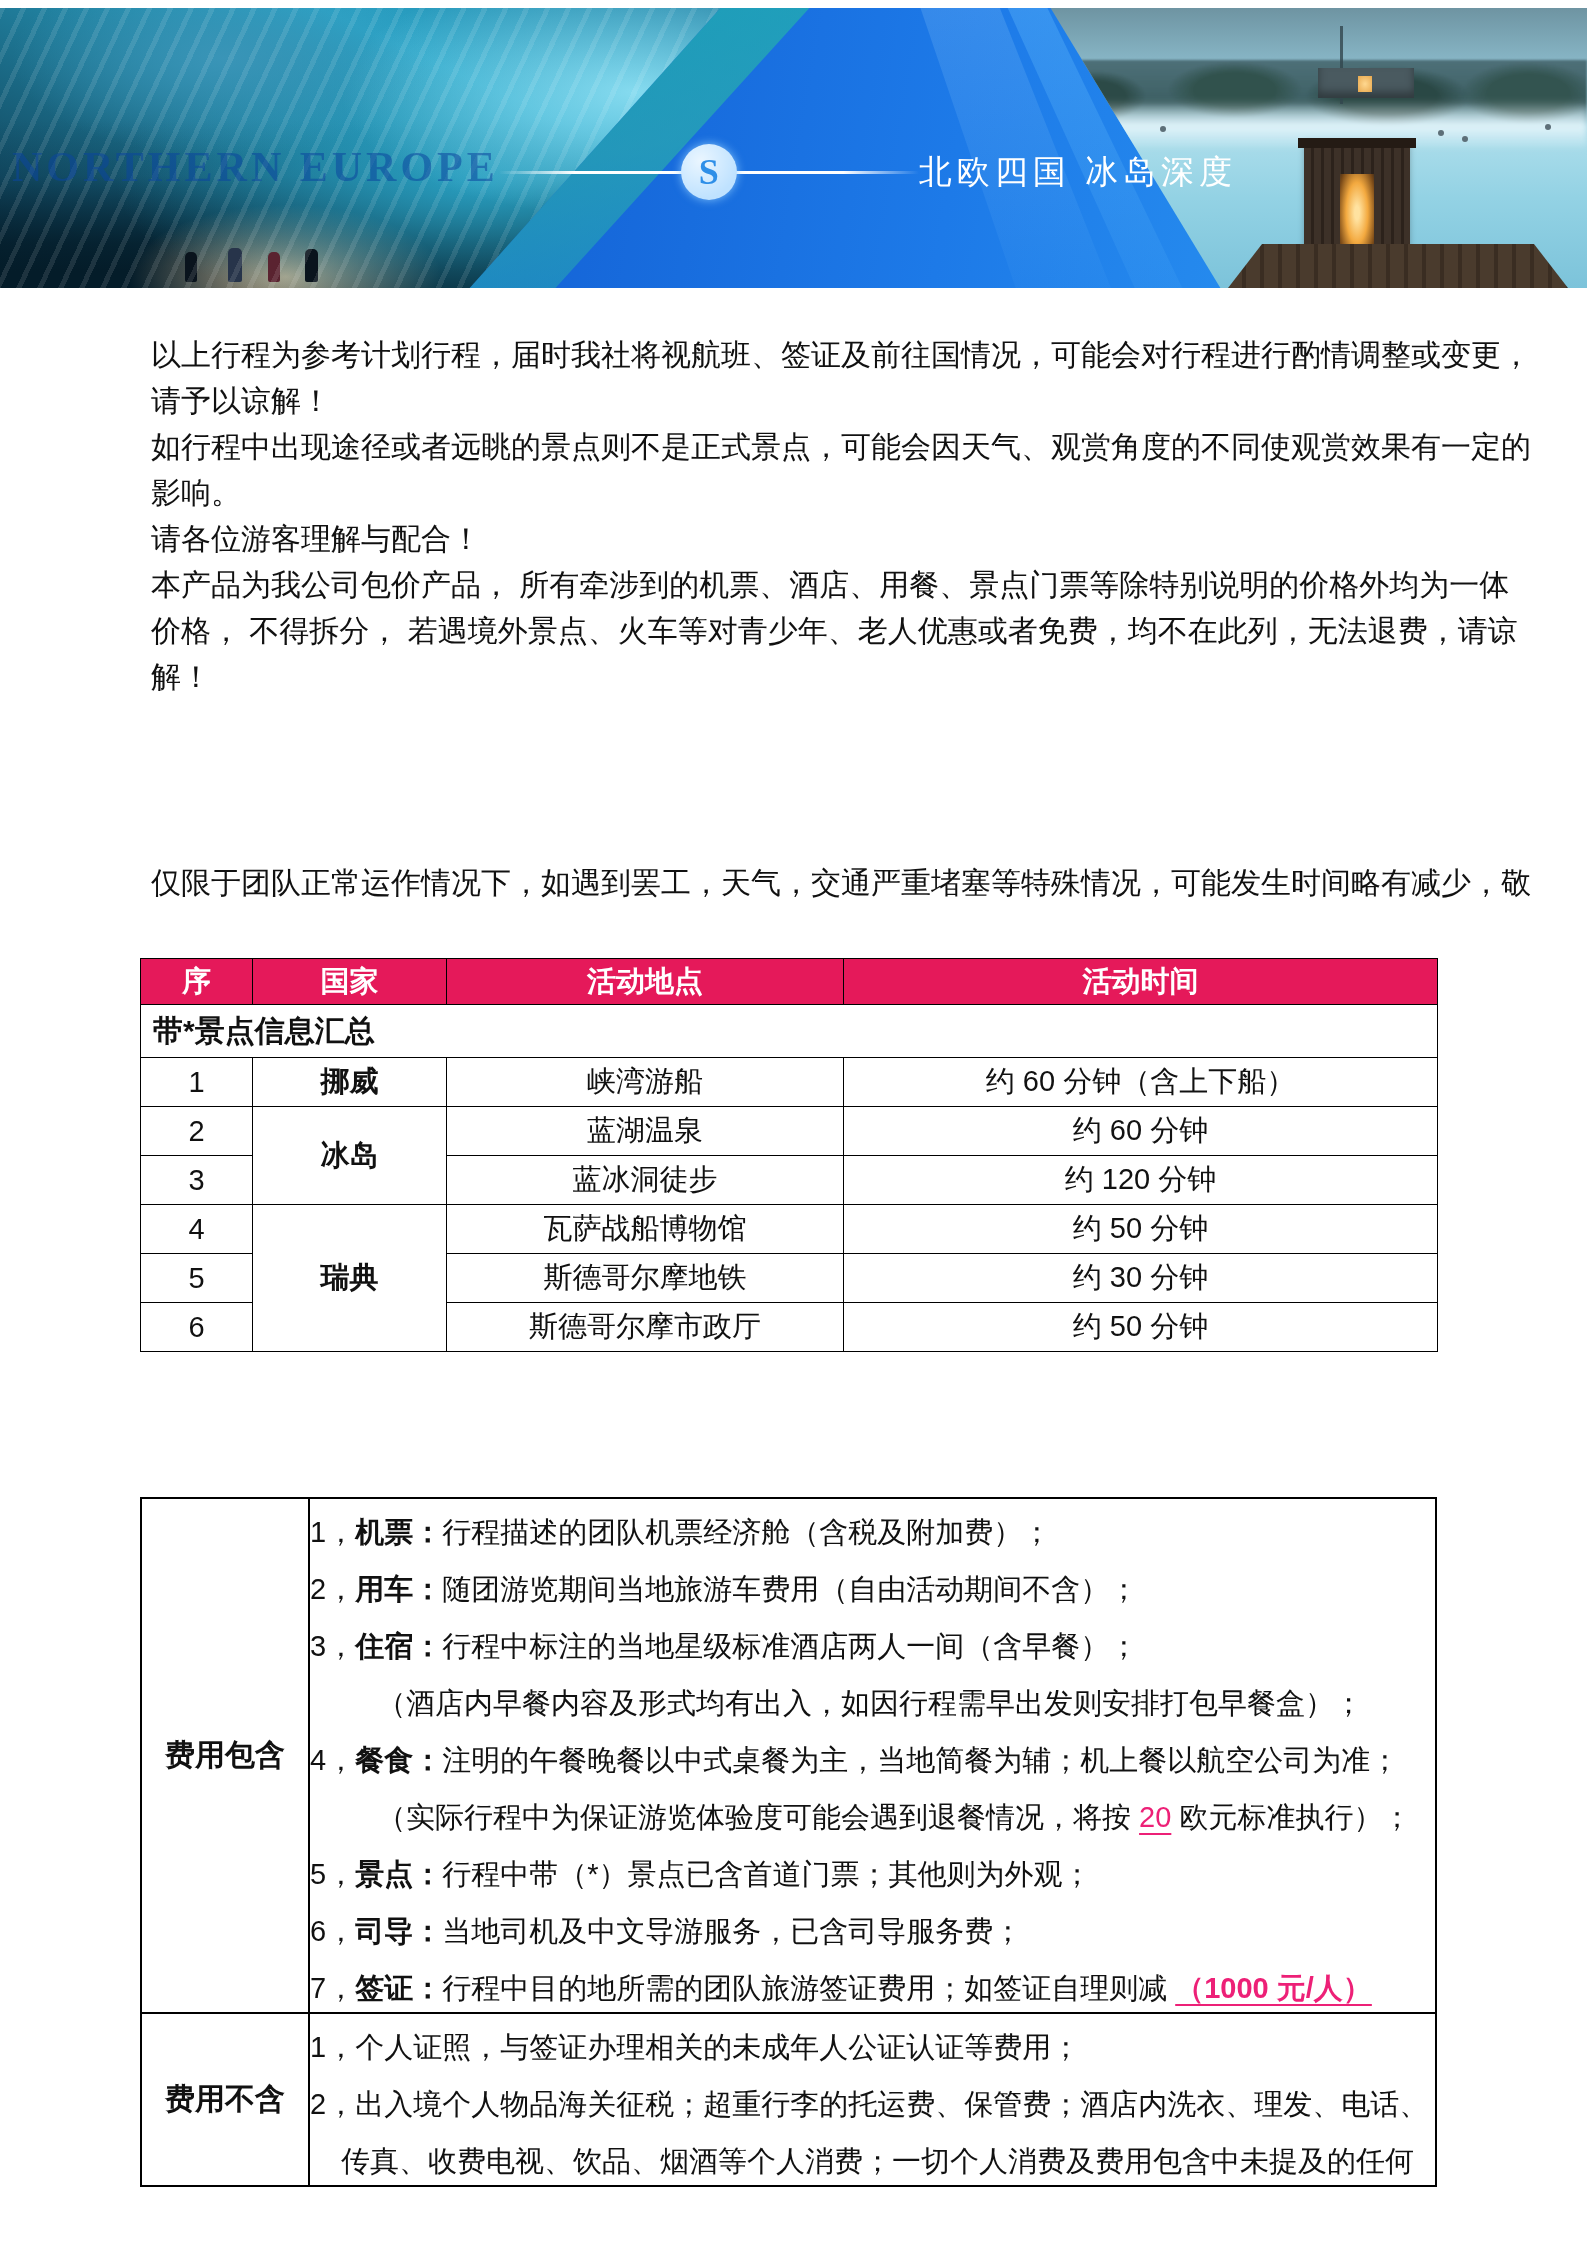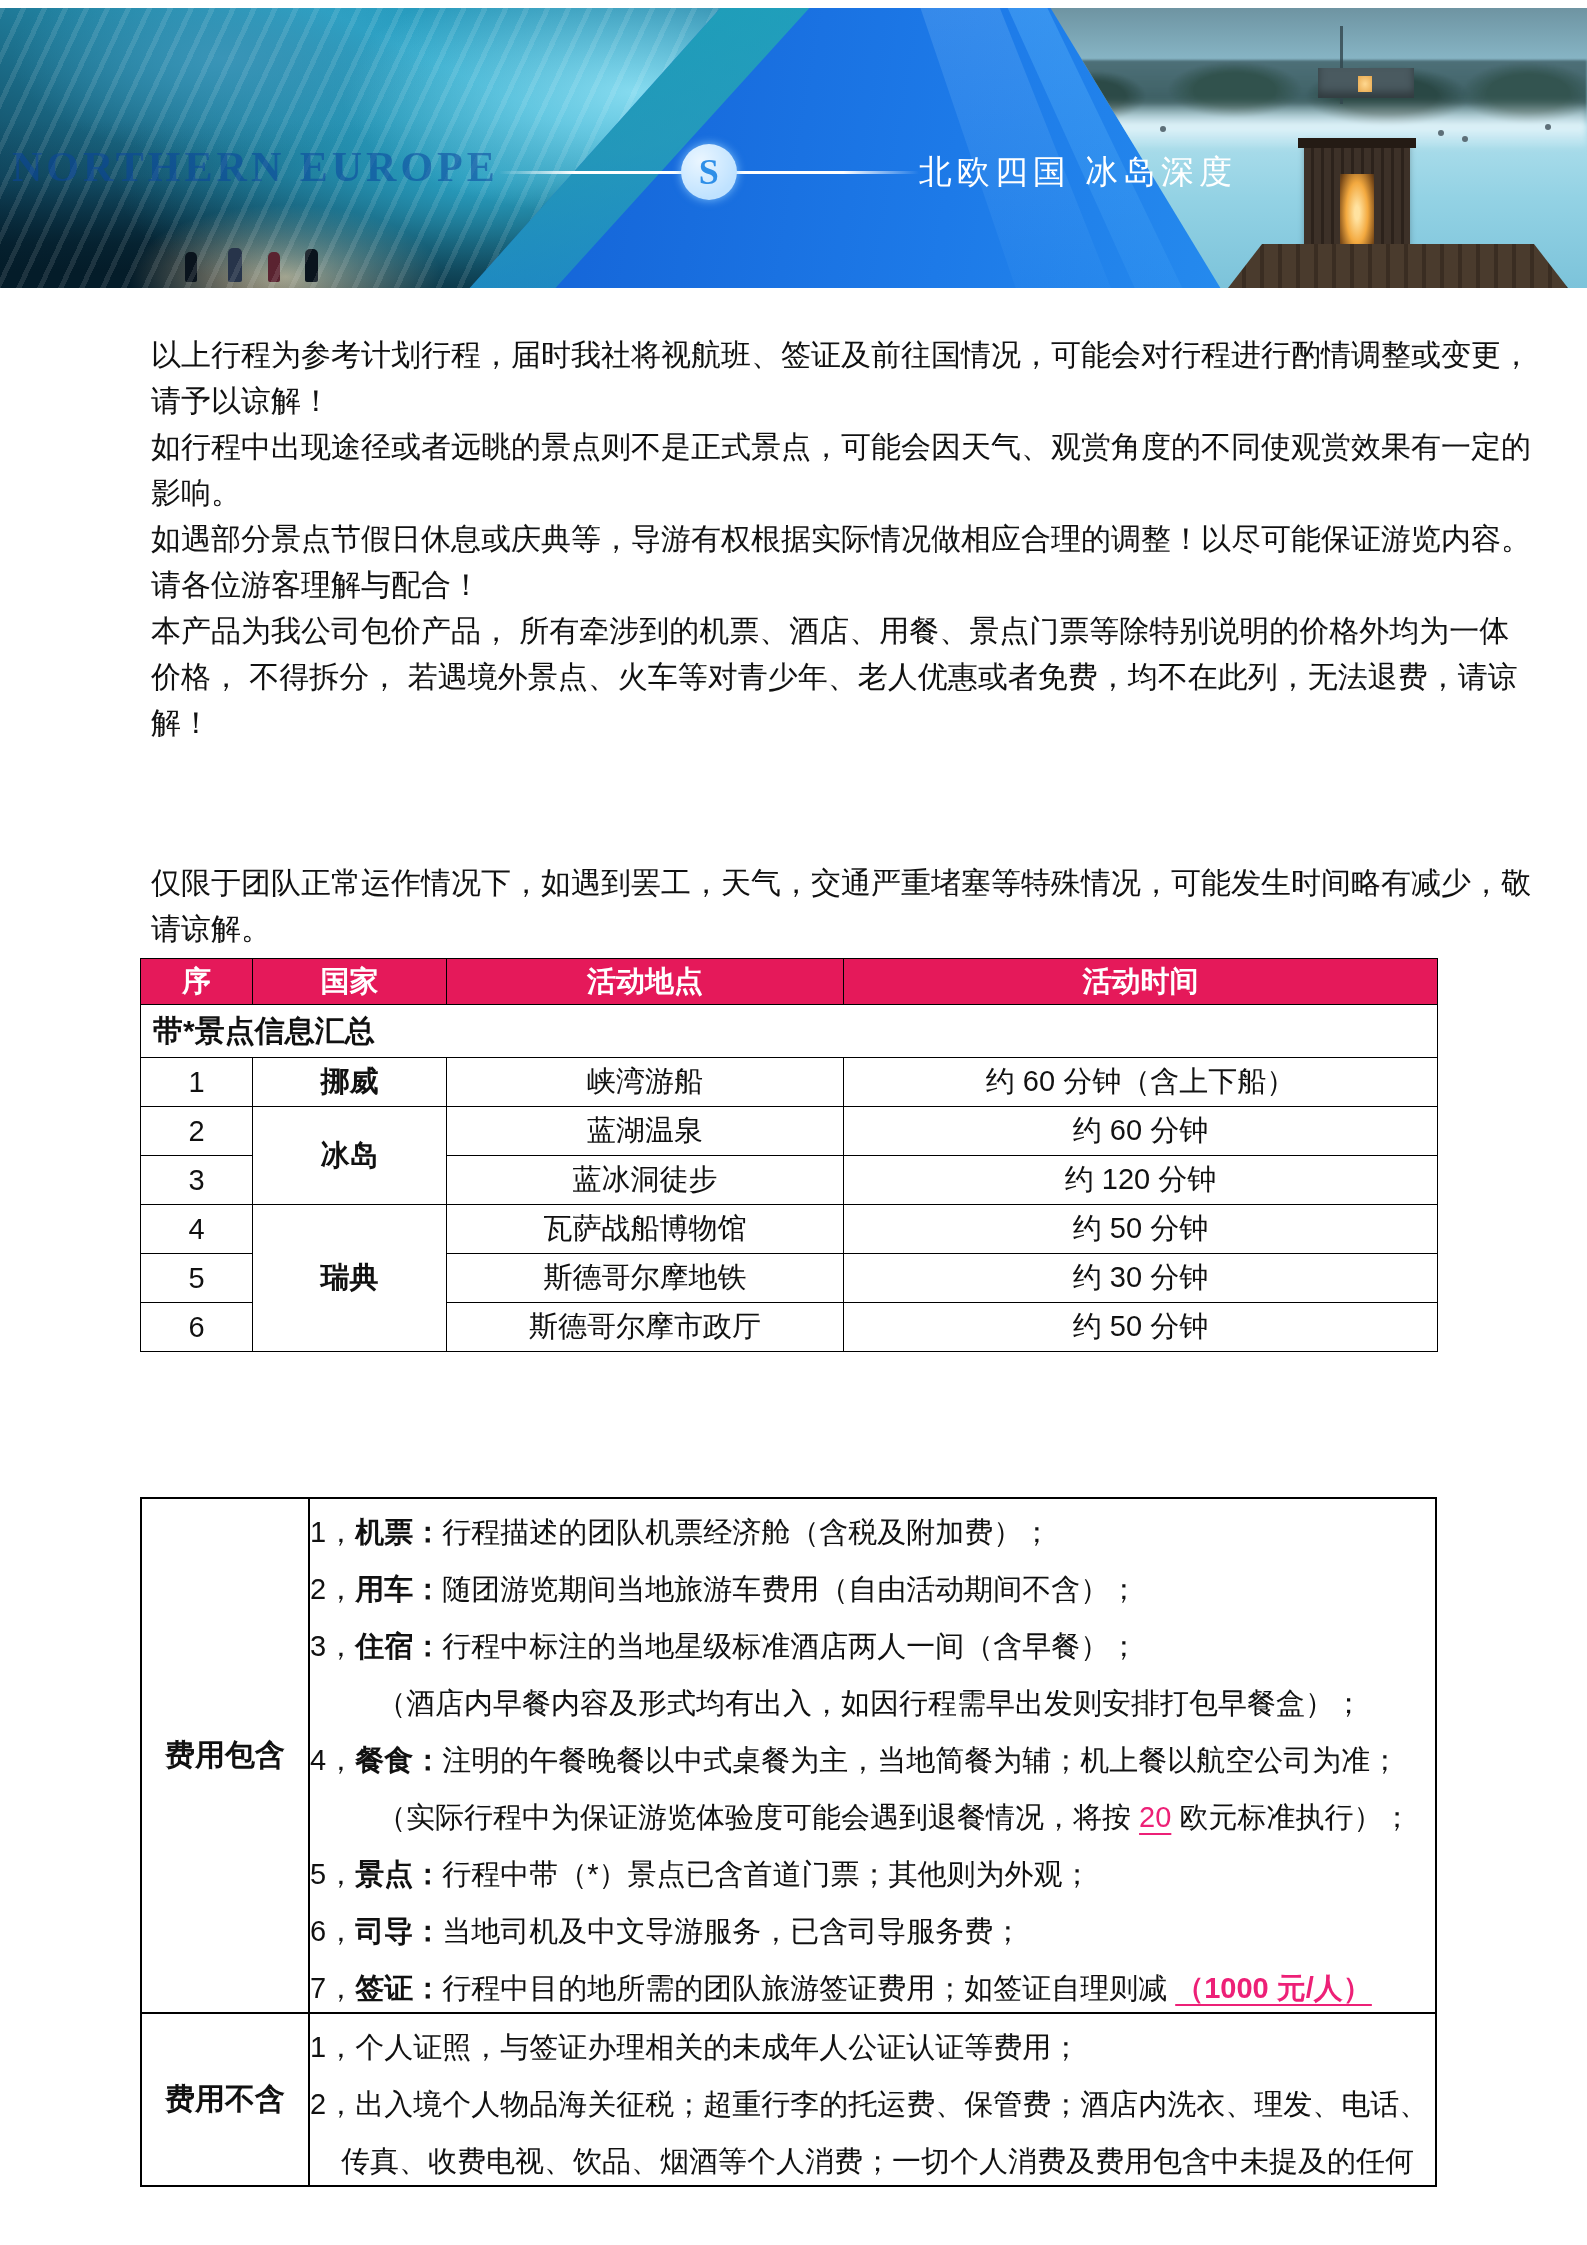--- a/index.html
+++ b/index.html
@@ -151,29 +151,27 @@
       </div>
       <div class="sub-title">北欧四国 冰岛深度</div>
     </div>
   </div>
 
   <div class="notices">
       <div class="tline">以上行程为参考计划行程，届时我社将视航班、签证及前往国情况，可能会对行程进行酌情调整或变更，</div>
       <div class="tline">请予以谅解！</div>
       <div class="tline">如行程中出现途径或者远眺的景点则不是正式景点，可能会因天气、观赏角度的不同使观赏效果有一定的</div>
       <div class="tline">影响。</div>
-      <div class="tline">如遇部分景点节假日休息或庆典等，导游有权根据实际情况做相应合理的调整！以尽可能保证游览内容。</div>
       <div class="tline">请各位游客理解与配合！</div>
       <div class="tline">本产品为我公司包价产品， 所有牵涉到的机票、酒店、用餐、景点门票等除特别说明的价格外均为一体</div>
       <div class="tline">价格， 不得拆分， 若遇境外景点、火车等对青少年、老人优惠或者免费，均不在此列，无法退费，请谅</div>
       <div class="tline">解！</div>
     </div>
   <div class="para2">
       <div class="tline">仅限于团队正常运作情况下，如遇到罢工，天气，交通严重堵塞等特殊情况，可能发生时间略有减少，敬</div>
-      <div class="tline">请谅解。</div>
     </div>
 
   <div class="poi-wrap">
     <table class="poi-table">
       <colgroup>
           <col class="col-no">
           <col class="col-country">
           <col class="col-place">
           <col class="col-time">
         </colgroup>

